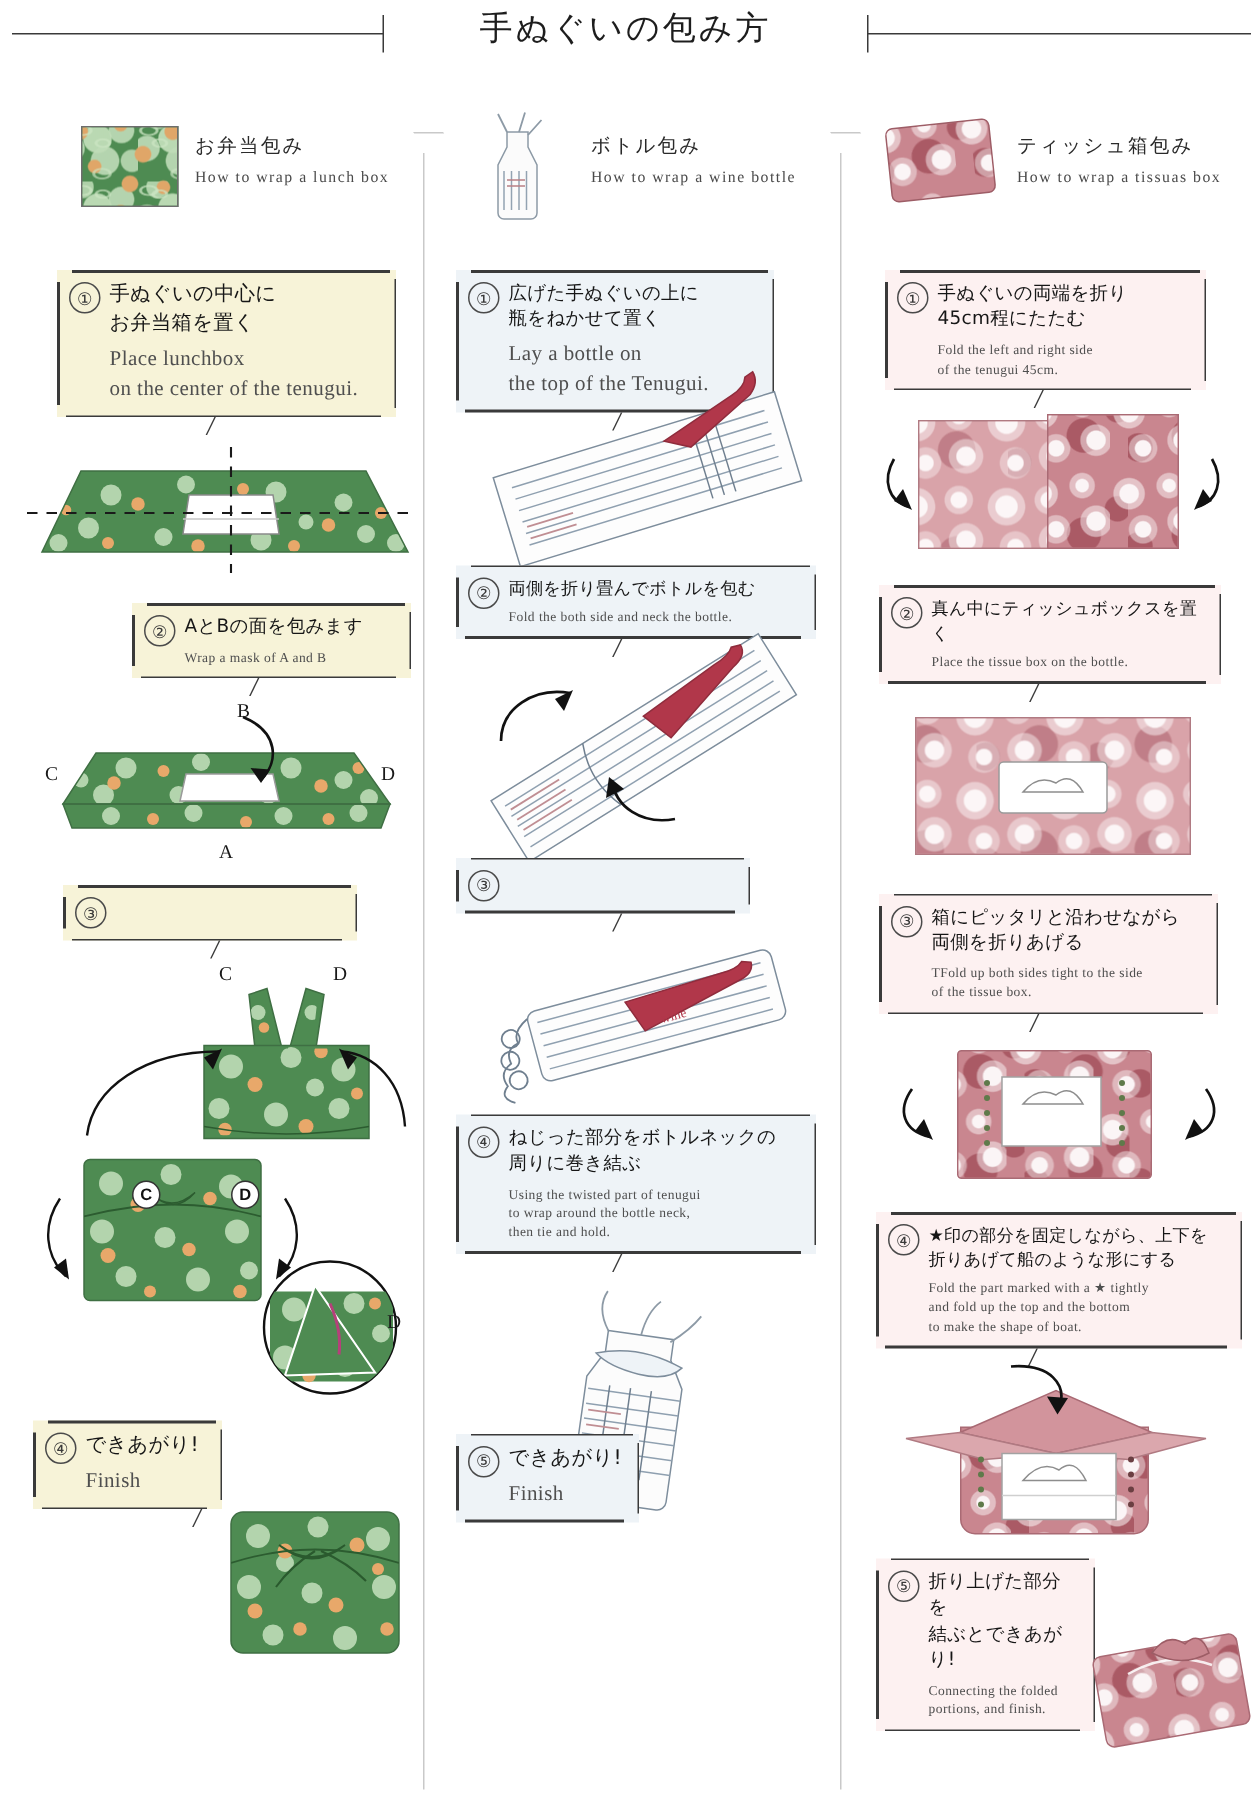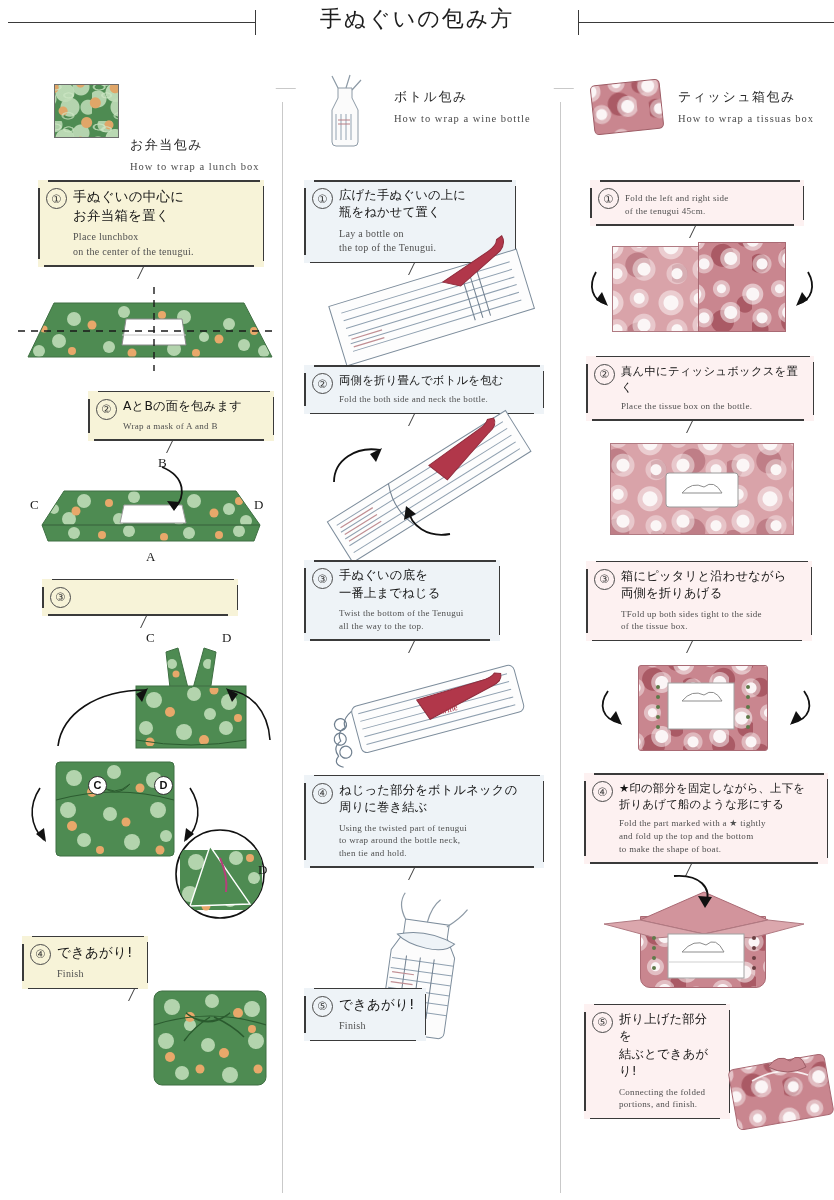--- a/index.html
+++ b/index.html
@@ -57,21 +57,21 @@
   .callout-inner{display:flex;align-items:flex-start;gap:6px;}
   .num{
     flex:0 0 auto;width:19px;height:19px;border:1.2px solid #4a4a4a;border-radius:50%;
     display:flex;align-items:center;justify-content:center;
     font-size:11.5px;font-family:"Liberation Serif",serif;color:#3a3a3a;margin-top:1px;
   }
   .txt{flex:1 1 auto;}
   .txt .jp{font-family:"DejaVu Sans",sans-serif;font-size:13.5px;line-height:1.42;color:#161616;font-weight:500;letter-spacing:.2px;}
   .txt .jp.sm{font-size:12.3px;}
   .txt .jp.xs{font-size:11.4px;}
-  .txt .en{font-family:"Liberation Serif",serif;font-size:10px;line-height:1.42;color:#4f4f4f;margin-top:5px;letter-spacing:.3px;}
+  .txt .en{font-family:"Liberation Serif",serif;font-size:14px;line-height:1.42;color:#4f4f4f;margin-top:5px;letter-spacing:.3px;}
   .txt .en.xs{font-size:9px;}
 
   
   .tail{position:relative;height:12px;}
   .tail i{position:absolute;left:42%;top:0;width:14px;height:12px;border-left:1.4px solid #3a3a3a;transform:skewX(-26deg);}
 
   
   .t-green  .callout{background:#f7f3d8;}
   .t-blue   .callout{background:#eef3f7;}
   .t-pink   .callout{background:#fdf1f1;}
@@ -159,21 +159,21 @@
   </div>
   <div class="divider div2">
     <div class="hook"></div>
     <div class="vline"></div>
   </div>
 
   <div class="col col-a t-green">
 
     <div class="colhead">
       <div class="thumb cloth green" style="left:40px;width:63px;height:52px;border:1px solid #6d6d6d;"></div>
-      <div class="labels" style="left:116px;margin-top:48px;">
+      <div class="labels" style="left:116px;">
         <div class="jp">お弁当包み</div>
         <div class="en">How to wrap a lunch box</div>
       </div>
     </div>
 
     <div class="step" style="margin-top:22px;">
       <div class="callout" style="width:226px;margin-left:24px;">
         <div class="bar-top"></div>
           <div class="bar-bot"></div>
           <div class="bar-left"></div>
@@ -601,26 +601,20 @@
     </div>
 
     <div class="step" style="margin-top:4px;">
       <div class="callout" style="width:196px;margin-left:4px;">
         <div class="bar-top"></div>
           <div class="bar-bot"></div>
           <div class="bar-left"></div>
           <div class="bar-right"></div>
         <div class="callout-inner">
           <div class="num">③</div>
-          <div class="txt">
-            <div class="jp sm" style="white-space:pre-line">手ぬぐいの底を
-一番上までねじる</div>
-            <div class="en xs" style="white-space:pre-line">Twist the bottom of the Tenugui
-all the way to the top.</div>
-          </div>
         </div>
       </div>
       <div class="tail" style="margin-left:4px;">
           <i></i>
         </div>
       <div class="fig" style="height:118px;">
         <svg width="258" height="118" viewBox="0 0 258 118">
           <g transform="rotate(-15 130 58)">
             <rect x="54" y="34" width="168" height="48" rx="6" fill="#fdfdfd" stroke="#7d8d9c" stroke-width="1"></rect>
             <g stroke="#8fa0b0" stroke-width="1">
@@ -720,20 +714,22 @@
 
     <div class="step" style="margin-top:22px;">
       <div class="callout" style="width:214px;margin-left:8px;">
         <div class="bar-top"></div>
           <div class="bar-bot"></div>
           <div class="bar-left"></div>
           <div class="bar-right"></div>
         <div class="callout-inner">
           <div class="num">①</div>
           <div class="txt">
+            <div class="jp sm" style="white-space:pre-line">手ぬぐいの両端を折り
+45cm程にたたむ</div>
             <div class="en xs" style="white-space:pre-line">Fold the left and right side
 of the tenugui 45cm.</div>
           </div>
         </div>
       </div>
       <div class="tail" style="margin-left:8px;">
           <i></i>
         </div>
       <div class="fig" style="height:104px;">
         <div class="cloth pinklight" style="position:absolute;left:30px;top:8px;width:86px;height:84px;border:1px solid #b07a82;"></div>

